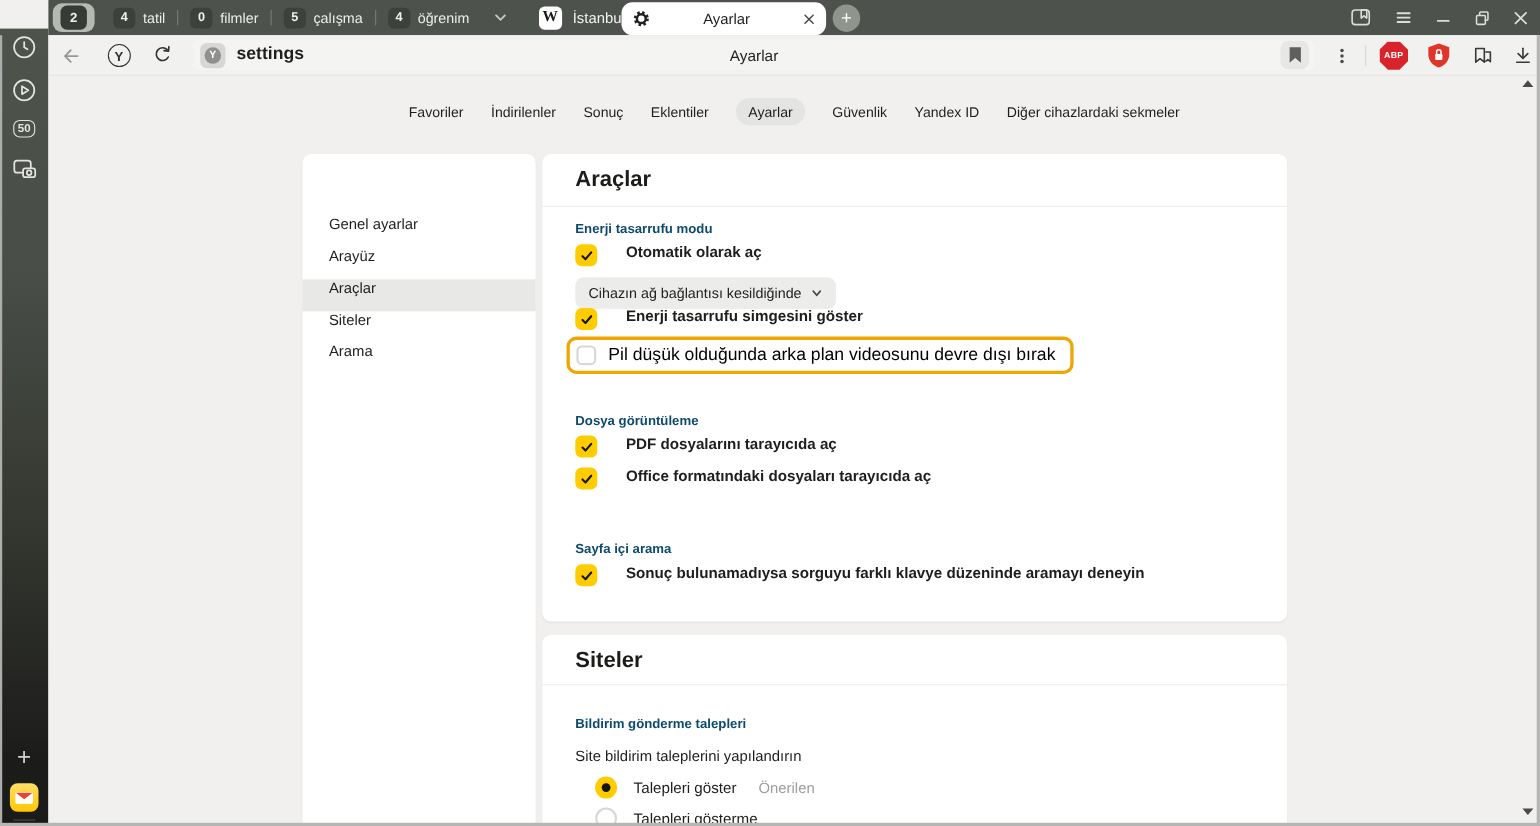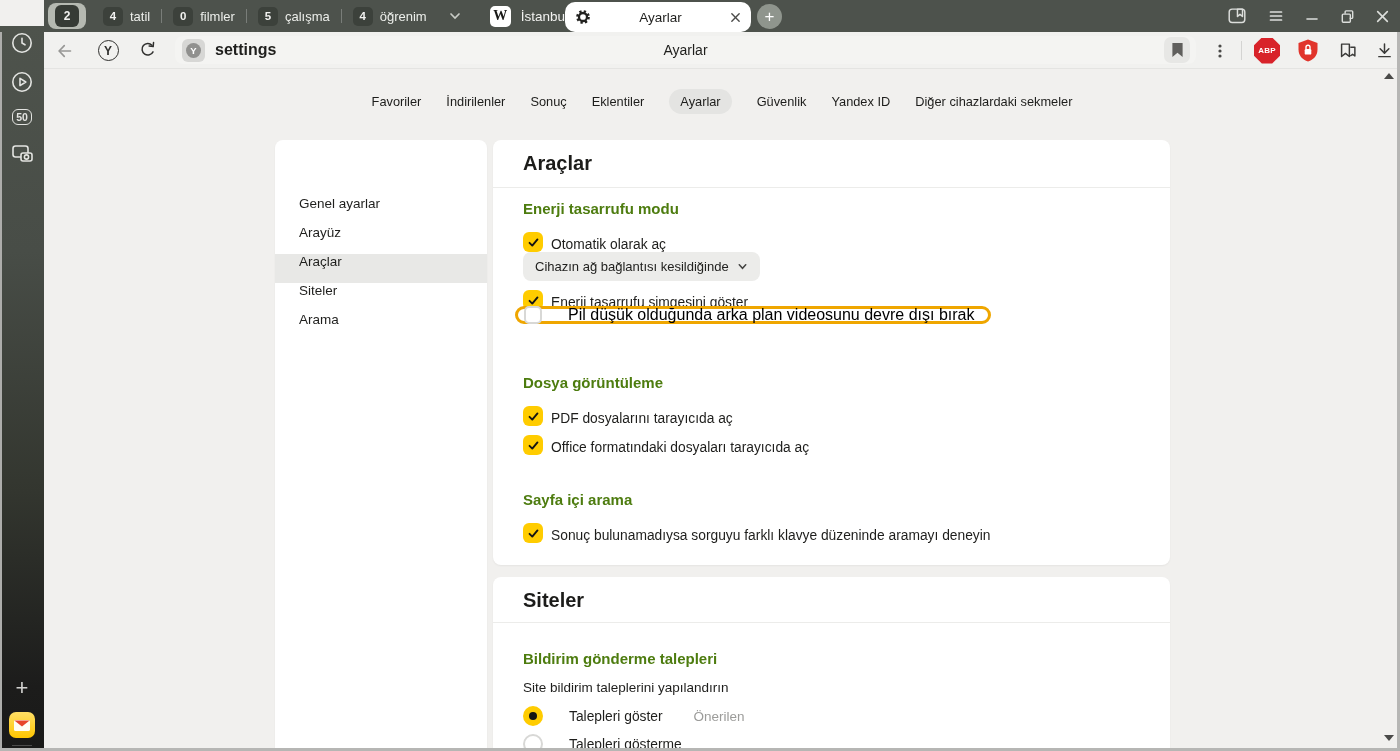--- a/index.html
+++ b/index.html
@@ -67,32 +67,32 @@
     border-radius:8px; padding:0 12px; font-size:13px; color:#1f1f1d; font-family:"Liberation Sans", sans-serif; outline:none; }
   .nav-search::placeholder { color:#8f8f8d; }
   .nav-list { position:absolute; left:0; right:0; top:56px; }
   .nav-item { height:29px; display:flex; align-items:flex-start; padding-left:24px; font-size:13.5px; color:#1f1f1d; cursor:default; }
   .nav-item.active { background:#e8e8e6; }
 
   #toolscard { left:449px; top:71px; width:677px; height:425px; }
   #sitescard { left:449px; top:508px; width:677px; height:260px; }
   .card-title { position:absolute; left:30px; top:0; height:47px; display:flex; align-items:center; font-size:20px; color:#1c1c1a; }
   .card-divider { position:absolute; left:0; right:0; height:1px; background:#ececea; }
-  .sec-heading { position:absolute; left:30px; height:30px; display:flex; align-items:center; font-size:15px; font-weight:700; color:#4d7c0f; }
+  .sec-heading { position:absolute; left:30px; height:30px; display:flex; align-items:center; font-size:12px; font-weight:700; color:#0c4a6e; }
   .sec-text { position:absolute; left:30px; height:30px; display:flex; align-items:center; font-size:13.5px; color:#1e1e1c; }
-  .chk-row { position:absolute; left:30px; height:30px; display:flex; align-items:flex-end; gap:8px; }
+  .chk-row { position:absolute; left:30px; height:30px; display:flex; align-items:flex-start; gap:26px;font-weight:bold; }
   .chk-row .lbl, .radio-row .lbl { font-size:13.8px; color:#1e1e1c; white-space:nowrap; }
   .checkbox { width:20px; height:20px; border-radius:6px; background:#fc0; display:flex; align-items:center; justify-content:center; flex:none; }
   .checkbox.unchecked { background:#fff; border:2px solid #d8d8d6; }
   .dropdown { position:absolute; left:30px; top:112px; height:29px; display:inline-flex; align-items:center; gap:8px;
     background:#ececea; border-radius:8px; padding:0 12px; font-size:13px; color:#222220; white-space:nowrap; }
-  .hl-row { position:absolute; left:22px; top:166px; height:18px; border:3px solid #efa600; border-radius:9px; background:#fff;
-    display:flex; align-items:center; gap:26px; padding:0 14px 0 6px; white-space:nowrap; }
+  .hl-row { position:absolute; left:22px; top:166px; height:34px; border:3px solid #efa600; border-radius:9px; background:#fff;
+    display:flex; align-items:center; gap:11px; padding:0 14px 0 6px; white-space:nowrap; }
   .hl-row .checkbox { width:18px; height:18px; border-radius:5px; }
-  .radio-row { position:absolute; left:30px; height:30px; display:flex; align-items:center; gap:26px; }
+  .radio-row { position:absolute; left:48px; height:30px; display:flex; align-items:center; gap:15px; }
   .radio { width:20px; height:20px; border-radius:50%; background:#fc0; display:flex; align-items:center; justify-content:center; flex:none; }
   .radio i { width:8px; height:8px; border-radius:50%; background:#151513; }
   .radio.unselected { background:#fff; border:2px solid #d8d8d6; }
   .hint { font-size:13.5px; color:#9c9c9a; margin-left:5px; }
 
   .scroll-up { position:absolute; right:6px; top:4px; width:0; height:0;
     border-left:5px solid transparent; border-right:5px solid transparent; border-bottom:6px solid #4a4a48; }
   .scroll-down { position:absolute; right:6px; bottom:10px; width:0; height:0;
     border-left:5px solid transparent; border-right:5px solid transparent; border-top:6px solid #4a4a48; }
 

